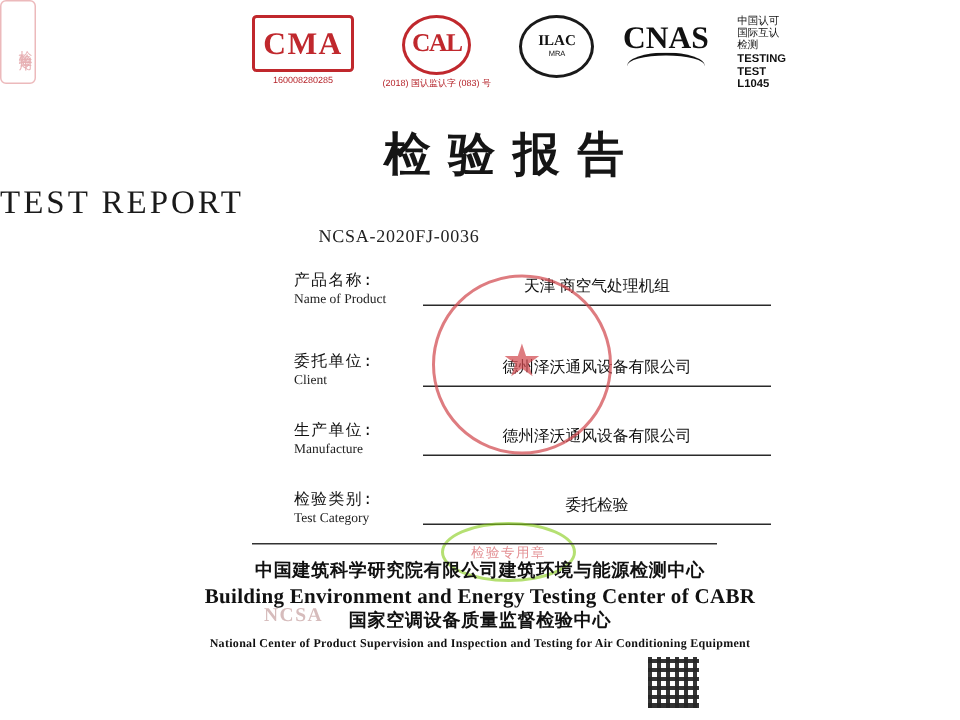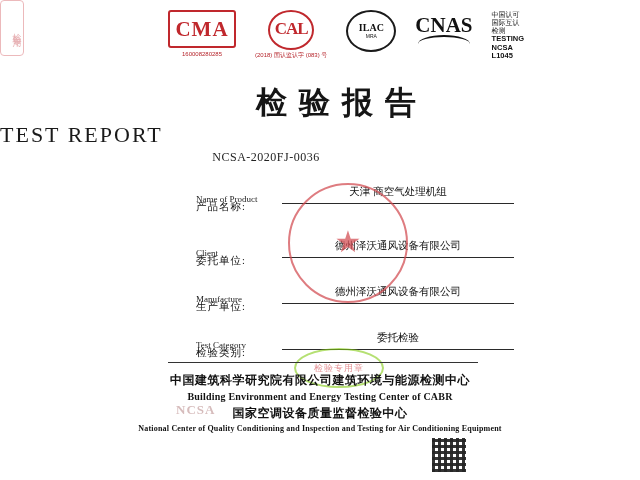--- a/index.html
+++ b/index.html
@@ -174,26 +174,25 @@
   .field-row {
     position: absolute;
     left: 196px;
     width: 318px;
     height: 34px;
   }
   .field-label-cn {
     position: absolute;
     left: 0;
     top: 0;
-    font-family: Liberation Serif, serif;
+    font-family: Liberation Mono, monospace;
     font-size: 10.5px;
     color: #111;
     letter-spacing: 1px;
     white-space: nowrap;
-    margin-top: 20px;
   }
   .field-label-en {
     position: absolute;
     left: 0;
     top: 14px;
     font-family: "Liberation Serif", serif;
     font-size: 9px;
     color: #222;
     white-space: nowrap;
   }
@@ -235,21 +234,21 @@
   #footer-cn-1 {
     top: 372px;
     font-family: "Liberation Sans", sans-serif;
     font-size: 12px;
     font-weight: bold;
     letter-spacing: 0.5px;
   }
   #footer-en-1 {
     top: 391px;
     font-family: "Liberation Serif", serif;
-    font-size: 10px;
+    font-size: 14px;
     font-weight: bold;
     letter-spacing: 0.2px;
   }
   #footer-cn-2 {
     top: 405px;
     font-family: "Liberation Sans", sans-serif;
     font-size: 12px;
     font-weight: bold;
     letter-spacing: 0.5px;
   }
@@ -378,21 +377,21 @@
         <div class="cnas-text">CNAS</div>
         <div class="cnas-swoosh"></div>
       </div>
     </div>
 
     <div class="cnas-right">
       <div class="cn">中国认可</div>
       <div class="cn">国际互认</div>
       <div class="cn">检测</div>
       <div class="en">TESTING</div>
-      <div class="en">NCSA L1045</div>
+      <div class="en">TEST L1045</div>
     </div>
   </div>
 
   <div id="title-cn">检验报告</div>
   <div id="title-en">TEST REPORT</div>
   <div id="report-no">NCSA-2020FJ-0036</div>
 
   <div class="field-row" id="row-product">
     <div class="field-label-cn">产品名称:</div>
     <div class="field-label-en">Name of Product</div>
@@ -423,19 +422,19 @@
   </div>
 
   <div class="seal" id="seal-small">检验专用章</div>
 
   <div id="seal-edge">检验专用</div>
 
   <div id="footer-rule"></div>
   <div class="footer-line" id="footer-cn-1">中国建筑科学研究院有限公司建筑环境与能源检测中心</div>
   <div class="footer-line" id="footer-en-1">Building Environment and Energy Testing Center of CABR</div>
   <div class="footer-line" id="footer-cn-2">国家空调设备质量监督检验中心</div>
-  <div class="footer-line" id="footer-en-2">National Center of Quality Conditioning and Inspection and Testing for Air Conditioning Equipment</div>
+  <div class="footer-line" id="footer-en-2">National Center of Product Supervision and Inspection and Testing for Air Conditioning Equipment</div>
 
   <div id="ncsa-watermark">NCSA</div>
 
   <div id="qr-code"></div>
 
 </div>
 
 </body></html>

